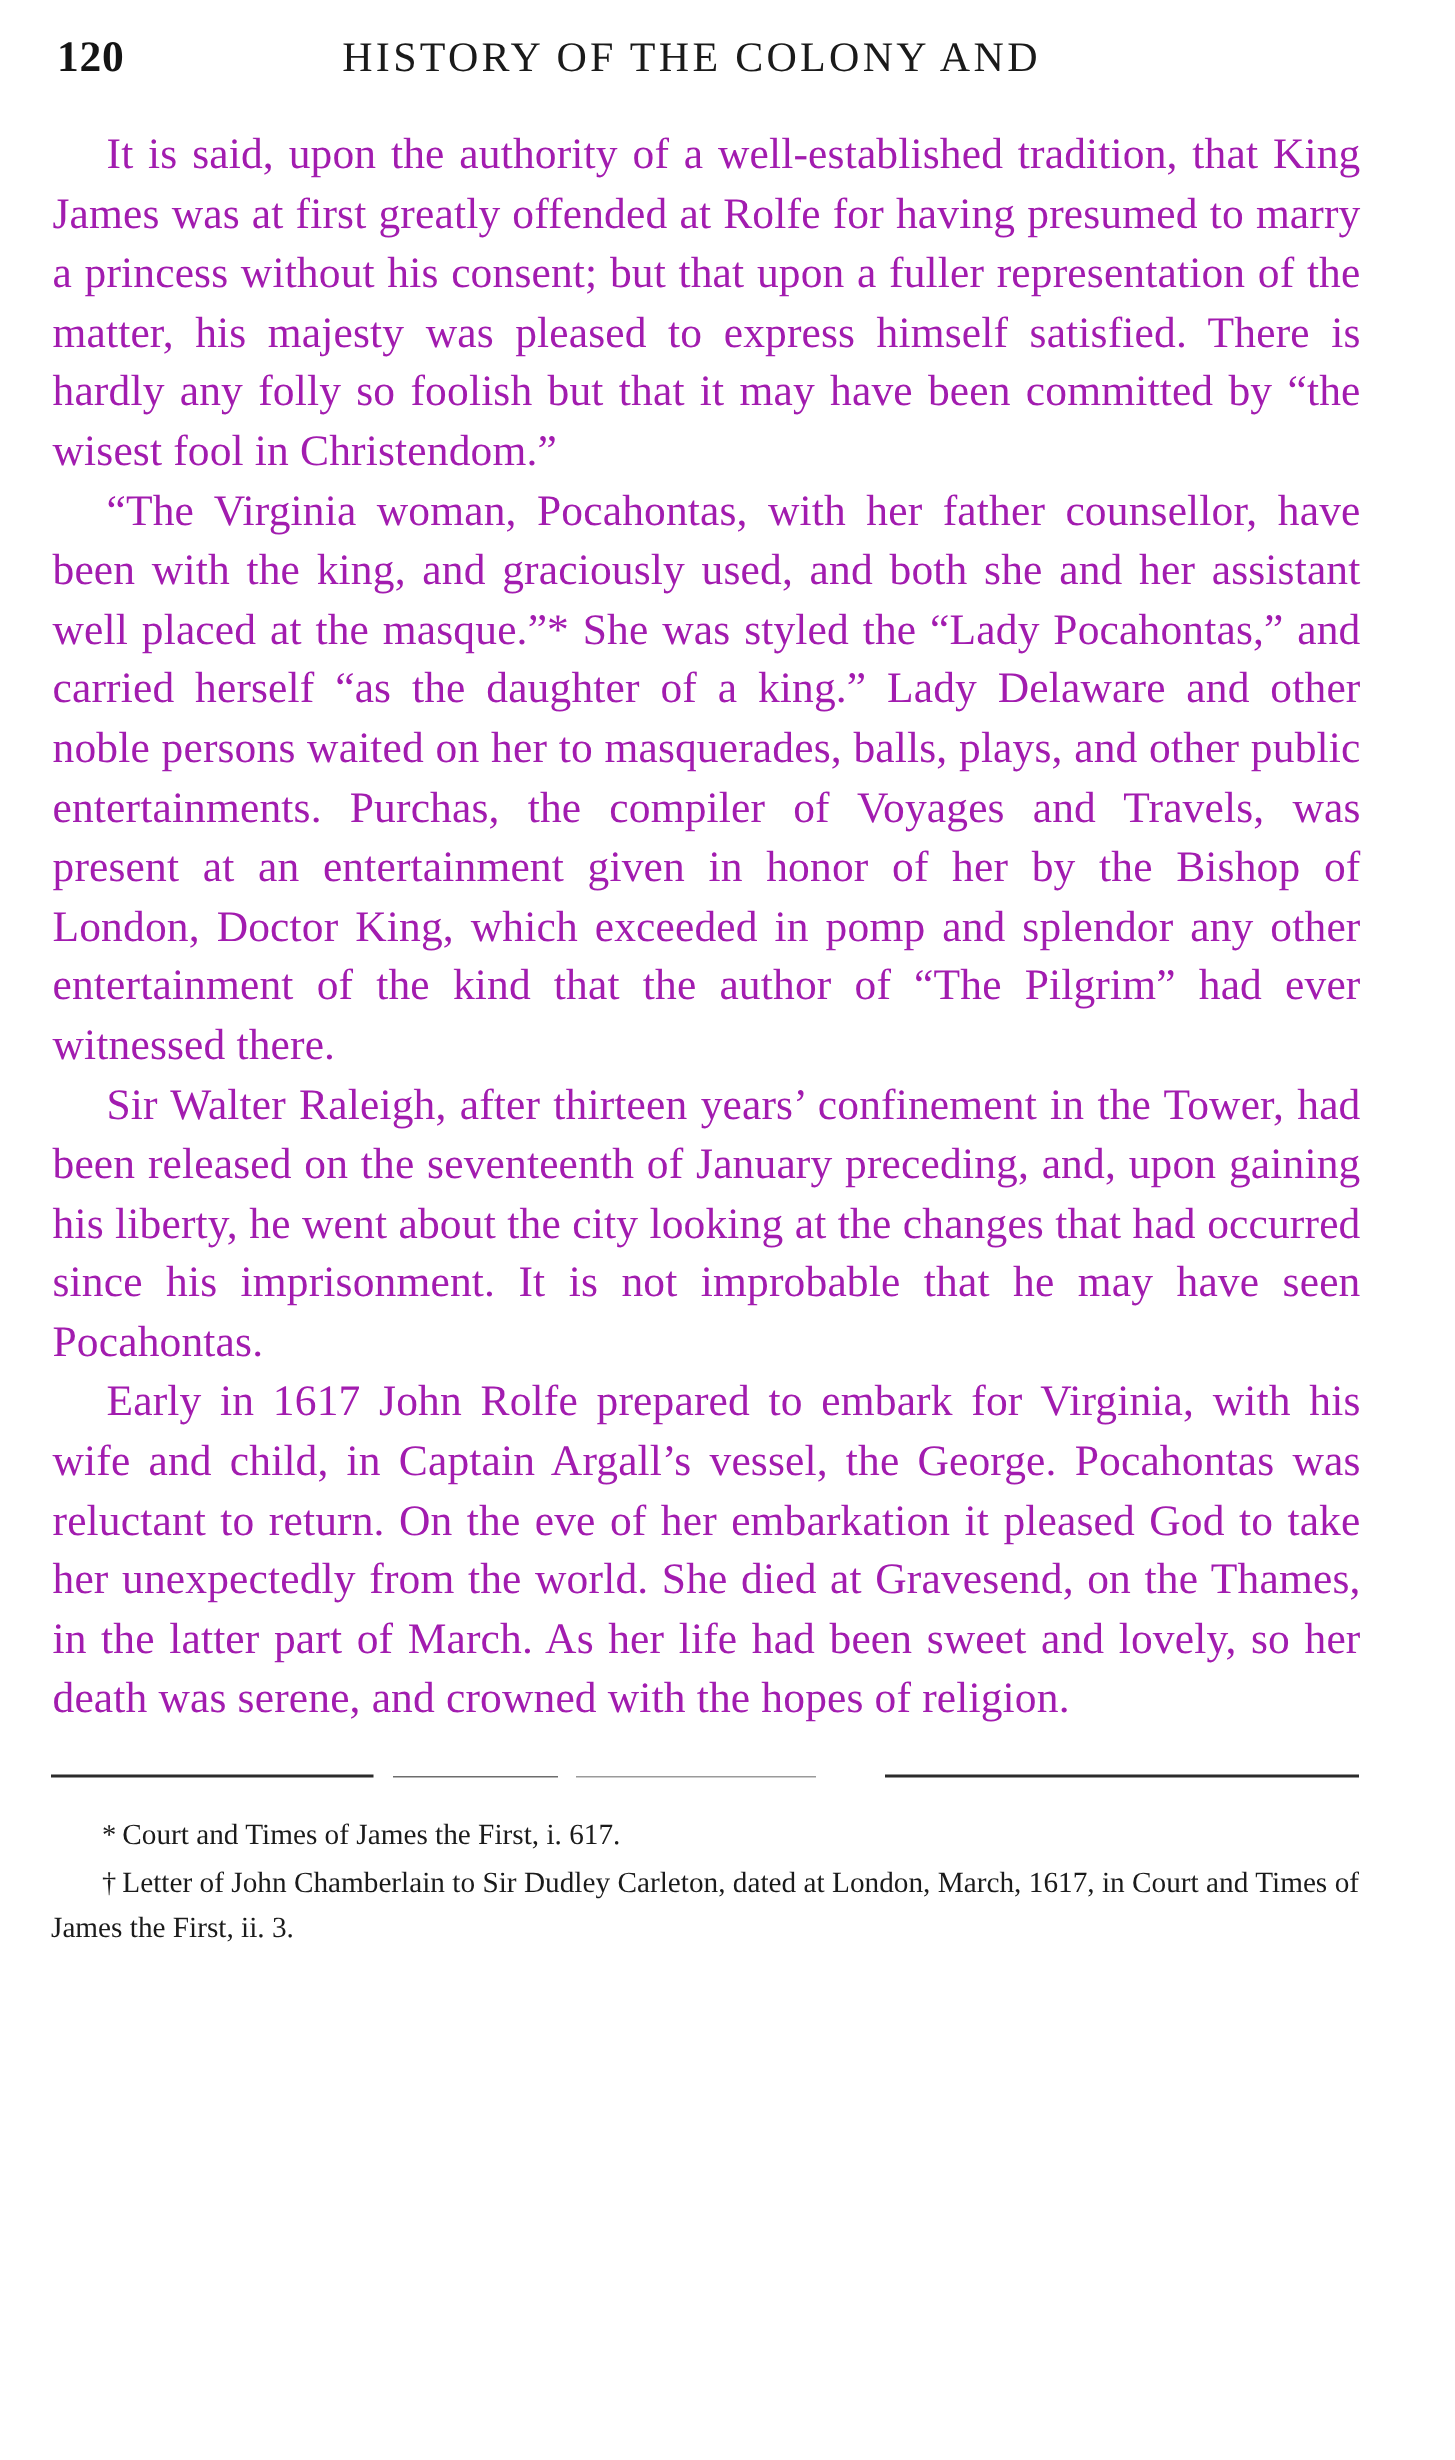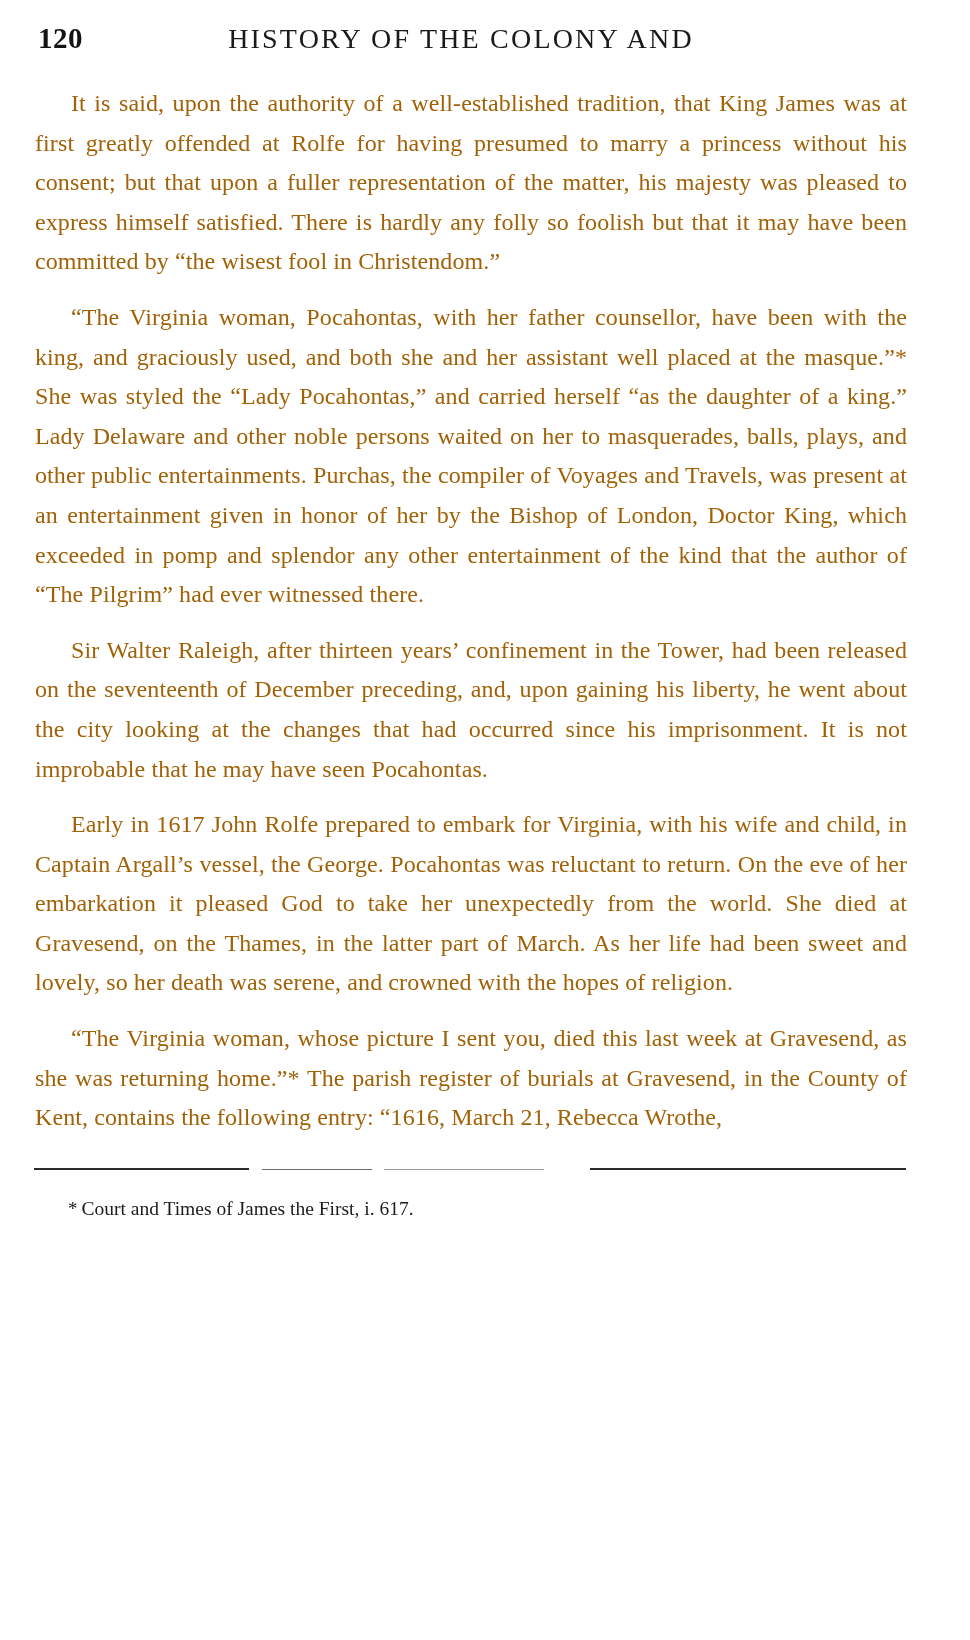--- a/index.html
+++ b/index.html
@@ -48,27 +48,27 @@
     padding-right: 120px;
     font-variant: small-caps;
     text-transform: uppercase;
   }
   .body-text {
     width: 872px;
     margin: 0 auto;
     padding-left: 2px;
   }
   p.para {
-    margin: 16px 0 0 0;
+    margin: 0 0 0 0;
     text-align: justify;
     text-justify: inter-word;
-    font-size: 24px;
+    font-size: 29px;
     line-height: 39.6px;
     text-indent: 36px;
-    color: #a16207;
+    color: #a21caf;
     letter-spacing: 0.1px;
     -webkit-hyphens: none;
     hyphens: none;
   }
   p.para:last-child {
     margin-bottom: 0;
   }
   .rule-wrap {
     width: 872px;
     margin: 26px auto 0 auto;
@@ -108,29 +108,29 @@
 <div class="page">
 
   <div class="header">
     <div class="folio">120</div>
     <div class="running-head">HISTORY OF THE COLONY AND</div>
   </div>
 
   <div class="body-text">
     <p class="para">It is said, upon the authority of a well-established tradition, that King James was at first greatly offended at Rolfe for having presumed to marry a princess without his consent; but that upon a fuller representation of the matter, his majesty was pleased to express himself satisfied.  There is hardly any folly so foolish but that it may have been committed by “the wisest fool in Christendom.”</p>
     <p class="para">“The Virginia woman, Pocahontas, with her father counsellor, have been with the king, and graciously used, and both she and her assistant well placed at the masque.”*  She was styled the “Lady Pocahontas,” and carried herself “as the daughter of a king.”  Lady Delaware and other noble persons waited on her to masquerades, balls, plays, and other public entertainments. Purchas, the compiler of Voyages and Travels, was present at an entertainment given in honor of her by the Bishop of London, Doctor King, which exceeded in pomp and splendor any other entertainment of the kind that the author of “The Pilgrim” had ever witnessed there.</p>
-    <p class="para">Sir Walter Raleigh, after thirteen years’ confinement in the Tower, had been released on the seventeenth of December preceding, and, upon gaining his liberty, he went about the city looking at the changes that had occurred since his imprisonment.  It is not improbable that he may have seen Pocahontas.</p>
+    <p class="para">Sir Walter Raleigh, after thirteen years’ confinement in the Tower, had been released on the seventeenth of January preceding, and, upon gaining his liberty, he went about the city looking at the changes that had occurred since his imprisonment.  It is not improbable that he may have seen Pocahontas.</p>
     <p class="para">Early in 1617 John Rolfe prepared to embark for Virginia, with his wife and child, in Captain Argall’s vessel, the George. Pocahontas was reluctant to return.  On the eve of her embarkation it pleased God to take her unexpectedly from the world. She died at Gravesend, on the Thames, in the latter part of March.  As her life had been sweet and lovely, so her death was serene, and crowned with the hopes of religion.</p>
-    <p class="para">“The Virginia woman, whose picture I sent you, died this last week at Gravesend, as she was returning home.”*  The parish register of burials at Gravesend, in the County of Kent, contains the following entry: “1616, March 21, Rebecca Wrothe,</p>
   </div>
 
   <div class="rule-wrap">
     <div class="rule-seg rule-a"></div>
     <div class="rule-seg rule-b"></div>
     <div class="rule-seg rule-c"></div>
     <div class="rule-seg rule-d"></div>
   </div>
 
   <div class="footnotes">
     <p class="footnote"><span class="fn-mark">*</span><span>Court and Times of James the First, i. 617.</span></p>
+    <p class="footnote"><span class="fn-mark">†</span><span>Letter of John Chamberlain to Sir Dudley Carleton, dated at London, March, 1617, in Court and Times of James the First, ii. 3.</span></p>
   </div>
 
 </div>
 
 </body></html>

